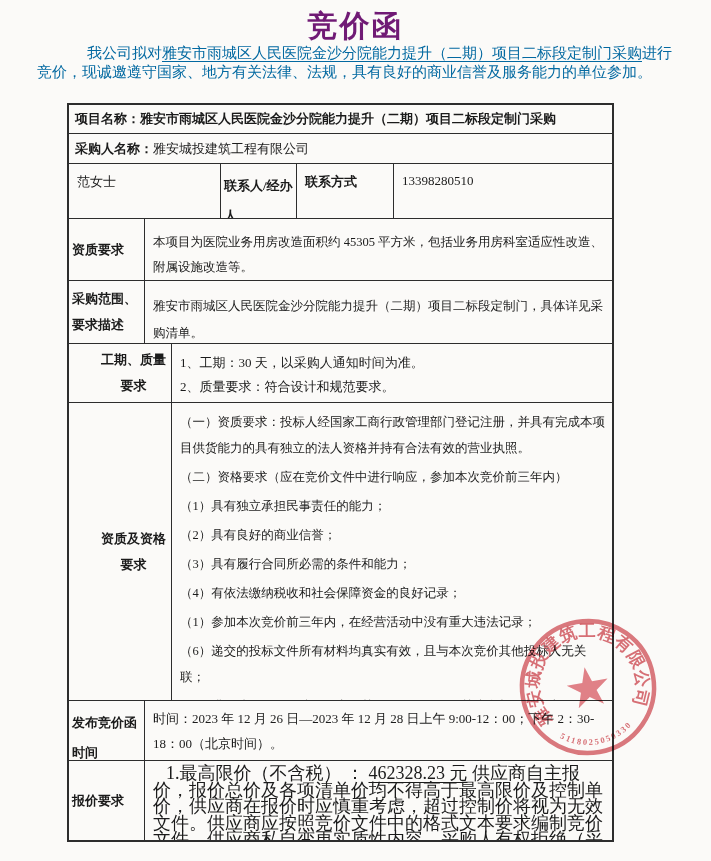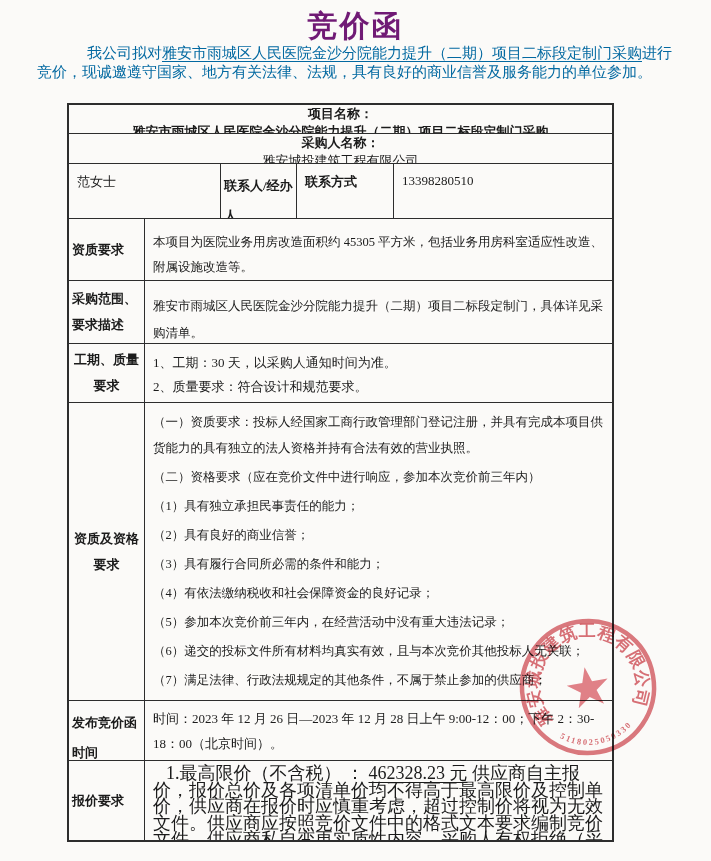--- a/index.html
+++ b/index.html
@@ -26,28 +26,28 @@
     position: absolute; left: 67px; top: 103px; width: 547px; height: 739px;
     border: 2px solid #2d2d2d; display: flex; flex-direction: column;
     font-size: 13px; background: transparent;
   }
   .row { display: flex; flex: none; overflow: hidden; }
   .row + .row { border-top: 1.5px solid #2d2d2d; }
   .r1 { height: 28px; } .r2 { height: 30px; } .r3 { height: 55px; }
   .r4 { height: 62px; } .r5 { height: 63px; } .r6 { height: 59px; }
   .r7 { height: 298px; } .r8 { height: 60px; } .r9 { flex: 1; }
   .cell { overflow: hidden; }
-  .full { width: 100%; display: flex; align-items: center; padding: 0 6px; flex-direction: column; }
+  .full { width: 100%; display: flex; align-items: center; padding: 0 6px; }
   .bold { font-weight: bold; }
   .lbl {
     width: 76px; flex: none; border-right: 1.5px solid #2d2d2d;
     font-weight: bold; padding: 0 3px; display: flex; flex-direction: column;
     justify-content: center; line-height: 26px;
   }
-  .lbl.ctr { text-align: center; }
+  .lbl.ctr { text-align: center; margin-left: 27px; }
   .lbl.top { justify-content: flex-start; padding-top: 7px; line-height: 30px; }
   .cnt { flex: 1; padding: 0 2px 0 8px; }
   .r3 .c2 { width: 152px; flex: none; border-right: 1.5px solid #2d2d2d; padding: 9px 4px 0 8px; }
   .r3 .c3 { width: 97px;  flex: none; border-right: 1.5px solid #2d2d2d; padding: 9px 4px 0 8px; font-weight: bold; }
   .r3 .c4 { flex: 1; padding: 9px 4px 0 8px; }
   .r4 .cnt { padding-top: 11px; line-height: 25px; font-size: 12.5px; }
   .r5 .cnt { padding-top: 12px; line-height: 27px; font-size: 12.5px; }
   .r6 .cnt { padding-top: 7px; line-height: 24px; }
   .r7 .cnt { padding-top: 6px; font-size: 12.5px; }
   .r7 .cnt p { line-height: 26px; margin-bottom: 3px; }
@@ -113,21 +113,21 @@
 
     <div class="row r7">
       <div class="cell lbl ctr">资质及资格要求</div>
       <div class="cell cnt">
         <p>（一）资质要求：投标人经国家工商行政管理部门登记注册，并具有完成本项目供货能力的具有独立的法人资格并持有合法有效的营业执照。</p>
         <p>（二）资格要求（应在竞价文件中进行响应，参加本次竞价前三年内）</p>
         <p>（1）具有独立承担民事责任的能力；</p>
         <p>（2）具有良好的商业信誉；</p>
         <p>（3）具有履行合同所必需的条件和能力；</p>
         <p>（4）有依法缴纳税收和社会保障资金的良好记录；</p>
-        <p>（5）参加本次竞价前三年内，在经营活动中没有重大违法记录；</p>
+        <p>（1）参加本次竞价前三年内，在经营活动中没有重大违法记录；</p>
         <p>（6）递交的投标文件所有材料均真实有效，且与本次竞价其他投标人无关联；</p>
         <p>（7）满足法律、行政法规规定的其他条件，不属于禁止参加的供应商；</p>
       </div>
     </div>
 
     <div class="row r8">
       <div class="cell lbl top">发布竞价函时间</div>
       <div class="cell cnt">时间：2023 年 12 月 26 日—2023 年 12 月 28 日上午 9:00-12：00；下午 2：30-18：00（北京时间）。</div>
     </div>
 

